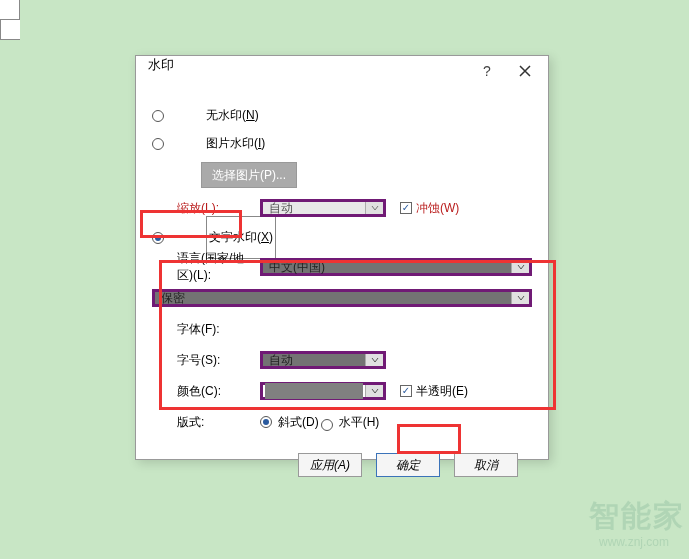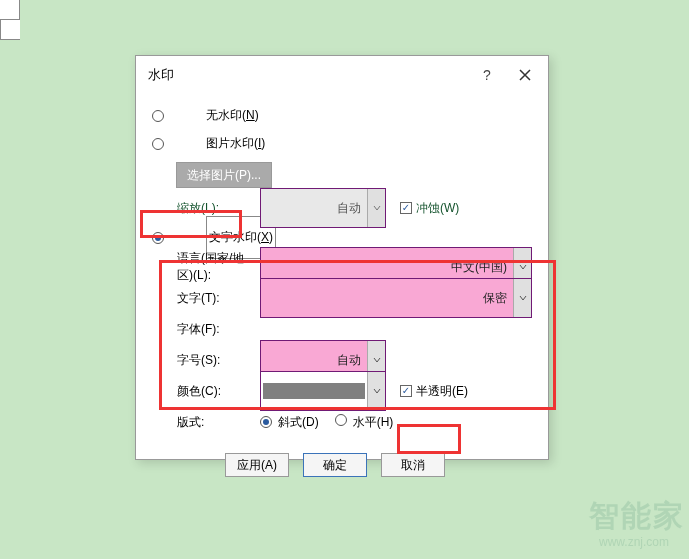--- a/index.html
+++ b/index.html
@@ -40,21 +40,20 @@
       left: 135px;
       width: 414px;
       height: 405px;
       background: #fff;
       border: 1px solid #999;
       box-shadow: 3px 3px 10px rgba(0,0,0,0.15);
     }
     .titlebar {
       height: 38px;
       display: flex;
-      align-items: center;
       padding: 0 4px 0 12px;
       font-size: 13px;
     }
     .titlebar .spacer { flex: 1; }
     .titlebar .tbtn {
       width: 38px;
       height: 30px;
       display: flex;
       align-items: center;
       justify-content: center;
@@ -88,63 +87,64 @@
     .btn-img {
       display:inline-flex;
       align-items:center;
       justify-content:center;
       height: 26px;
       padding: 0 10px;
       background: #aaa;
       color: #fff;
       border: 1px solid #999;
       font-size: 12px;
+      margin-left: 25px;
     }
     .field-row {
       display: flex;
       align-items: center;
       height: 28px;
       margin: 3px 0;
     }
     .field-label {
       width: 108px;
       padding-left: 25px;
       font-size: 12px;
     }
     .combo {
       display:flex;
       align-items:center;
-      border:1px solid #701a75;
+      border:3px solid #701a75;
       background: #e8e8e8;
-      height: 40px;
+      height: 18px;
       position: relative;
-      text-align: right;
-    }
-    .combo.enabled { background: #f9a8d4; }
+    }
+    .combo.enabled { background: #737373; }
     .combo .combo-text { flex:1; padding: 0 6px; font-size:12px; color:#555;}
     .combo.enabled .combo-text { color:#222; }
     .combo .combo-btn {
       width: 18px;
       height: 100%;
       border-left: 1px solid #aaa;
       display:flex; align-items:center; justify-content:center;
       background: #e0e0e0;
     }
     .combo .combo-btn svg { width:8px; height:8px; }
     .checkbox {
       width:12px; height:12px; border:1px solid #666; margin-right:4px;
       display:inline-flex; align-items:center; justify-content:center; flex-shrink:0;
     }
     .checkbox.checked::after { content:"✓"; font-size:10px; color:#2a5a9e; line-height:10px;}
-    .disabled-text { color: #14532d; }
+    .disabled-text { color: #b91c1c; }
     .buttons-row {
       display:flex;
-      justify-content:center;
+      justify-content:flex-end;
       gap: 14px;
       padding: 14px 14px 0 0;
+      font-style: italic;
     }
     .btn {
       width: 64px;
       height: 24px;
       border: 1px solid #999;
       background: #f5f5f5;
       display:flex; align-items:center; justify-content:center;
       font-size:12px;
     }
     .btn.primary { border: 1px solid #3b73b9; }
@@ -230,21 +230,20 @@
       <div class="combo enabled" style="flex:1">
         <span class="combo-text">中文(中国)</span>
         <span class="combo-btn">
             <svg viewBox="0 0 8 8">
               <path d="M1 2 L4 6 L7 2" fill="none" stroke="#555" stroke-width="1"></path>
             </svg>
           </span>
       </div>
     </div>
     <div class="field-row">
-      <span class="field-label">文字(T):</span>
       <div class="combo enabled" style="flex:1">
         <span class="combo-text">保密</span>
         <span class="combo-btn">
             <svg viewBox="0 0 8 8">
               <path d="M1 2 L4 6 L7 2" fill="none" stroke="#555" stroke-width="1"></path>
             </svg>
           </span>
       </div>
     </div>
     <div class="field-row">
@@ -272,26 +271,26 @@
           </span>
       </div>
       <span style="width:14px"></span>
       <span class="checkbox checked"></span>
       <span>
         <span>半透明(E)</span>
       </span>
     </div>
     <div class="field-row">
       <span class="field-label">版式:</span>
-      <div style="display:flex; gap:16px; align-items:center">
+      <div style="display:flex; gap:2px; align-items:center">
         <span style="display:flex; align-items:center">
           <span class="radio-outer checked"></span>
           <span>斜式(D)</span>
         </span>
-        <span style="display:flex; align-items:flex-start">
+        <span style="display:flex; align-items:flex-end">
           <span class="radio-outer"></span>
           <span>水平(H)</span>
         </span>
       </div>
     </div>
 
     <div class="buttons-row">
       <div class="btn">应用(A)</div>
       <div class="btn primary">确定</div>
       <div class="btn">取消</div>

